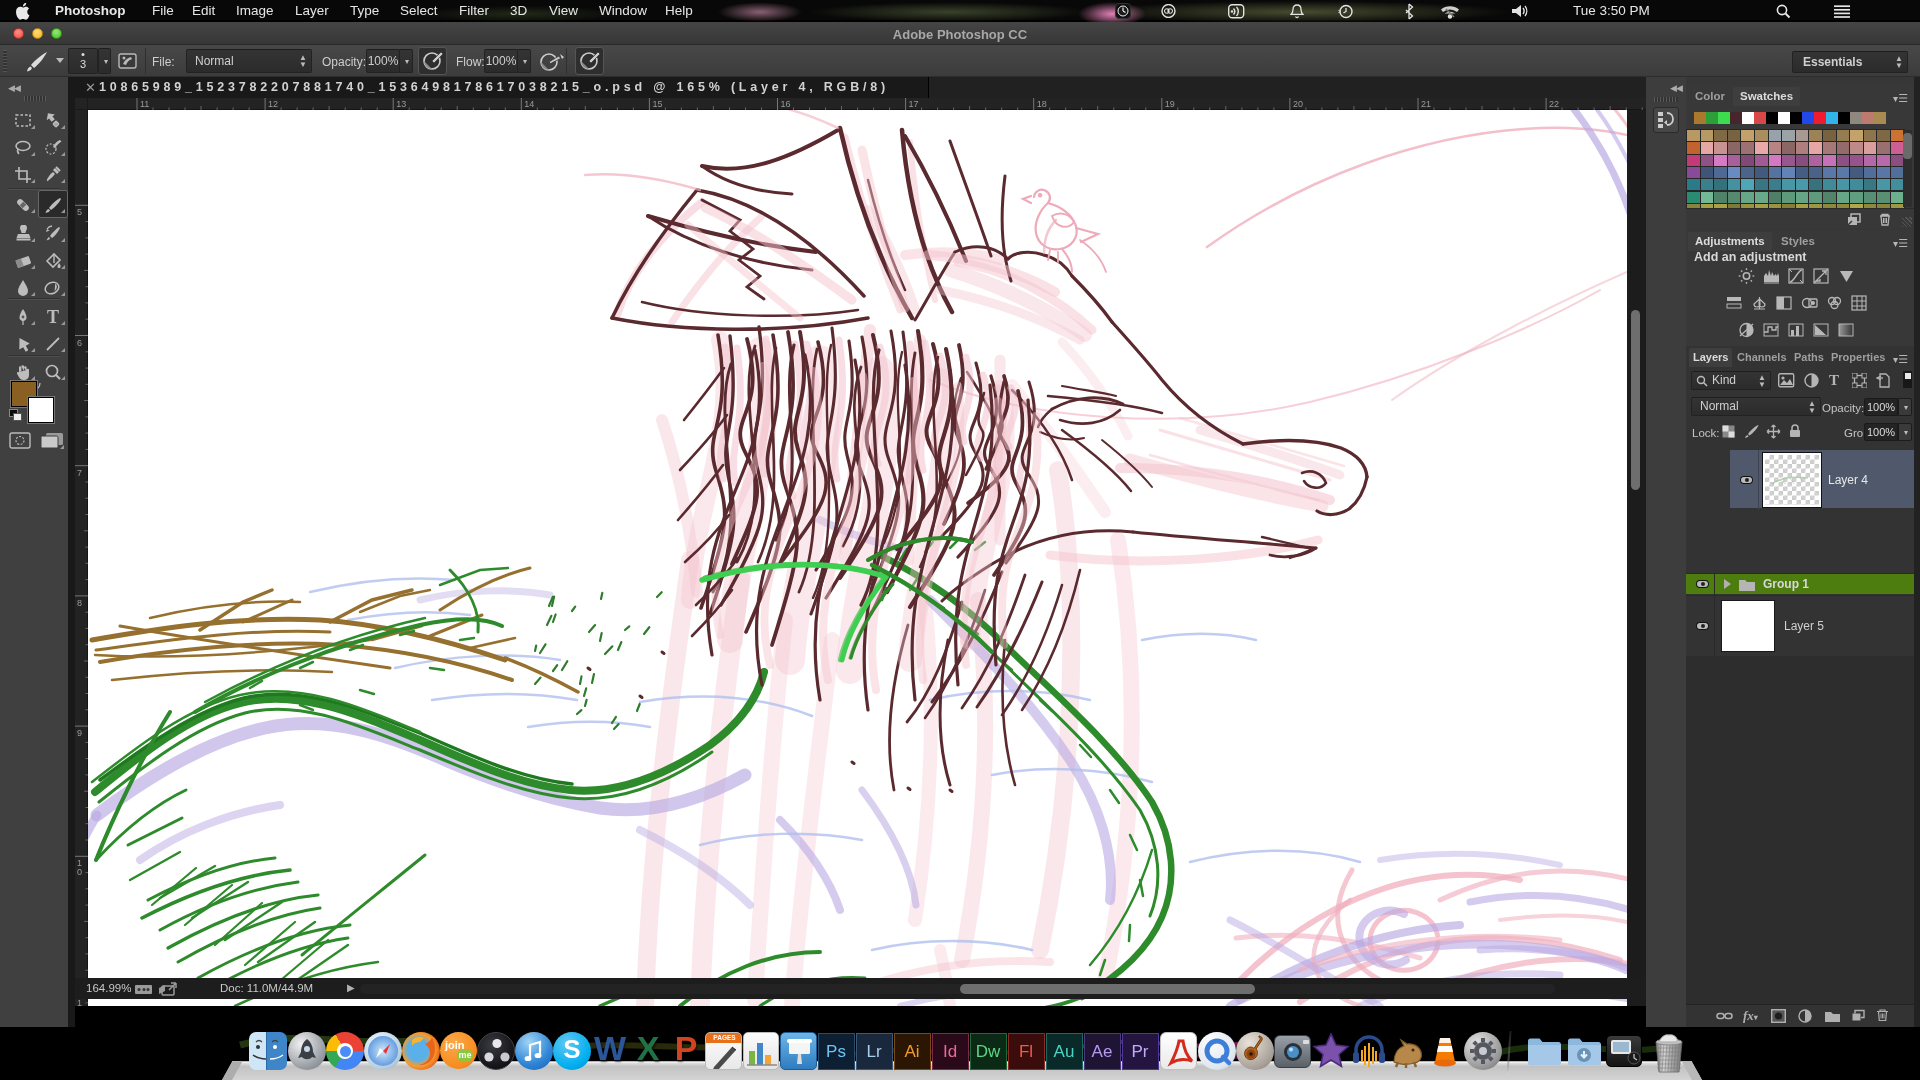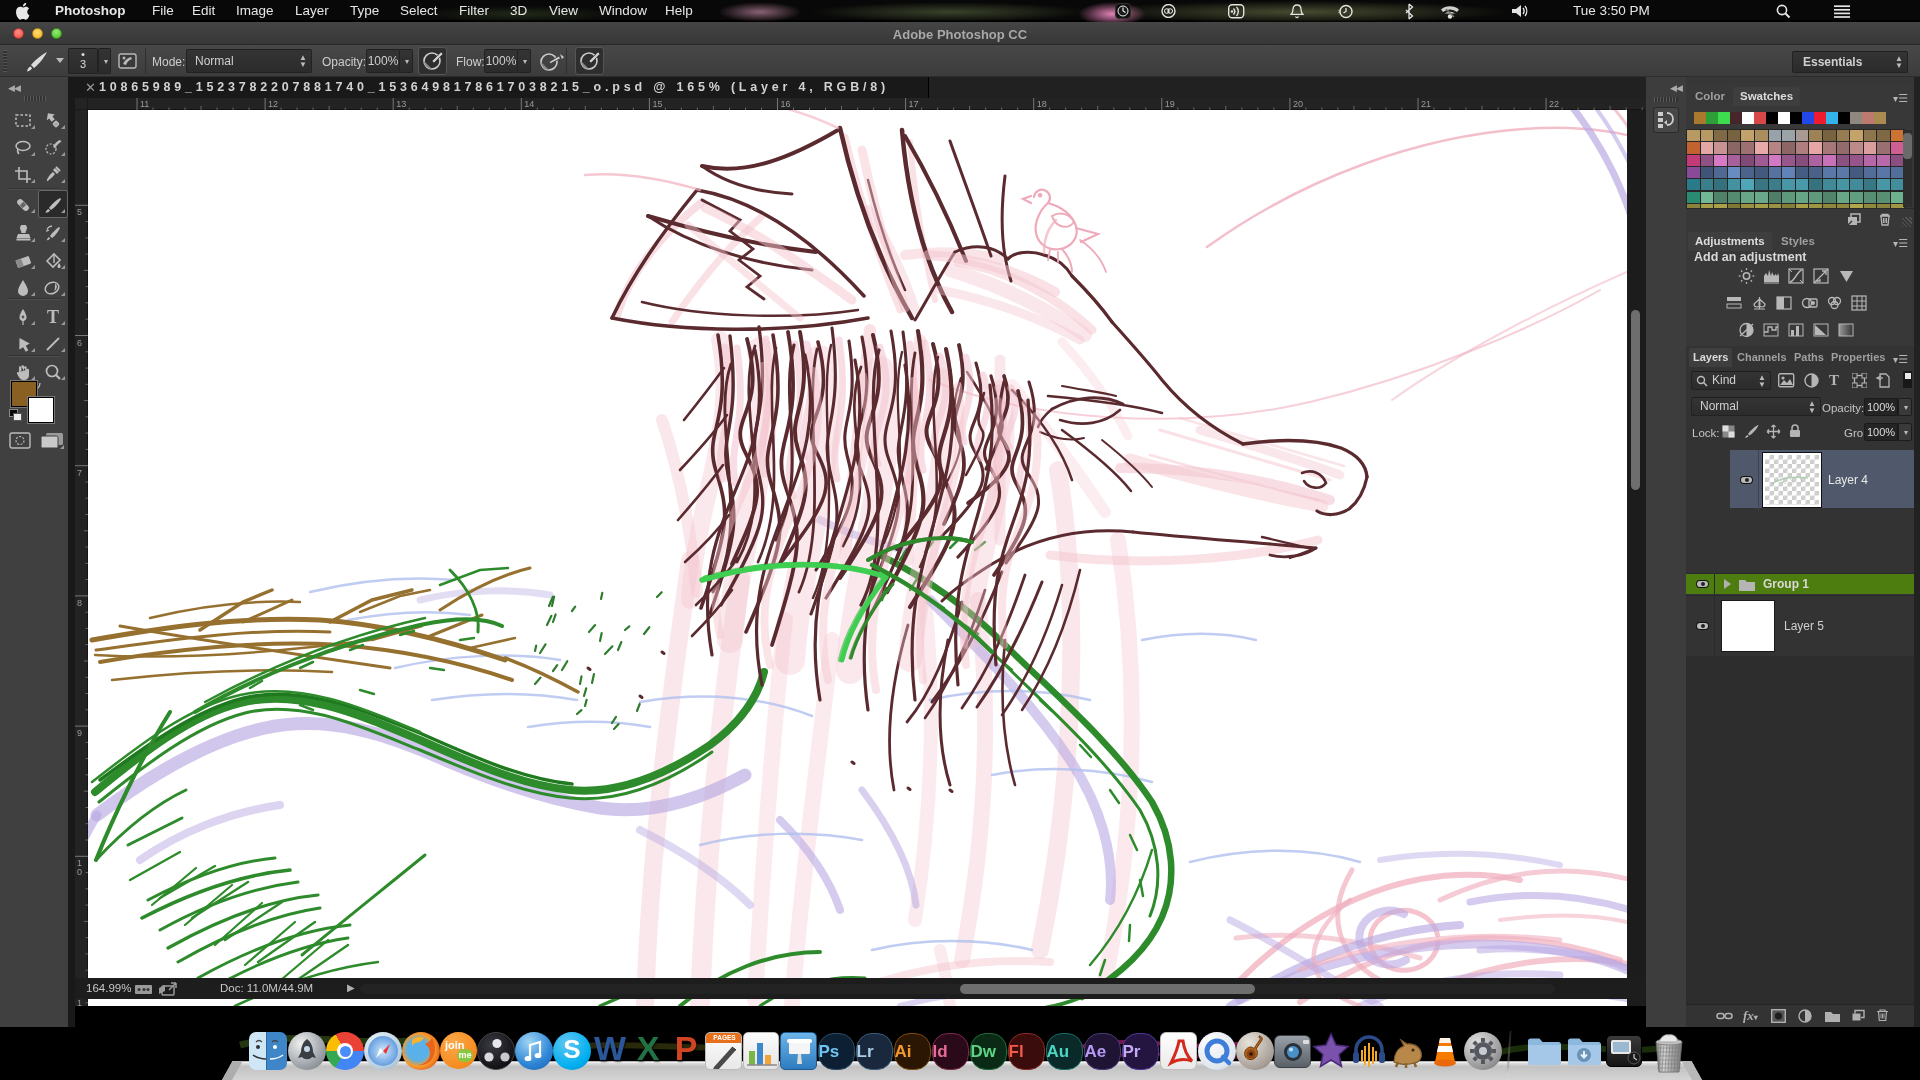--- a/index.html
+++ b/index.html
@@ -24,21 +24,21 @@
 #panels{left:1686px;top:77px;width:228px;height:950px;background:#373737;font-size:12px;color:#c4c4c4;}
 #rightedge{left:1914px;top:77px;width:6px;height:950px;background:#222;}
 .ptab{position:absolute;height:19px;line-height:19px;padding:0 7px;color:#9f9f9f;font-weight:bold;font-size:11.5px;}
 .ptab.act{background:#3e3e3e;color:#dcdcdc;border-radius:2px 2px 0 0;}
 .pmenu{position:absolute;right:6px;color:#b5b5b5;font-size:10px;}
 .sw{position:absolute;width:12px;height:12px;}
 .eye{position:absolute;width:13px;height:8px;border:1px solid #111;border-radius:60% 60% 60% 60%/100% 100% 100% 100%;background:#bbb;}
 .eye:after{content:'';position:absolute;left:3.5px;top:1px;width:4px;height:4px;background:#222;border-radius:50%;}
 #dockwall{left:0;top:1027px;width:1920px;height:53px;background:#000;}
 .dockicon{position:absolute;font-weight:bold;text-align:center;}
-.cc{position:absolute;width:37px;height:37px;border-radius:16px;font-weight:bold;font-size:17px;line-height:35px;}
+.cc{position:absolute;width:37px;height:37px;border-radius:0;font-weight:normal;font-size:17px;text-align:center;line-height:35px;}
 </style></head><body>
 <div id="menubar" class="abs">
     <div class="abs" style="left:0;top:0;width:1920px;height:22px;background:radial-gradient(60px 14px at 760px 12px, rgba(244,170,205,0.55), rgba(0,0,0,0) 70%),radial-gradient(45px 16px at 1112px 14px, rgba(248,140,200,0.9), rgba(0,0,0,0) 75%),radial-gradient(300px 16px at 1300px 12px, rgba(190,200,120,0.35), rgba(0,0,0,0) 70%),radial-gradient(200px 14px at 950px 12px, rgba(170,200,120,0.3), rgba(0,0,0,0) 70%),radial-gradient(150px 12px at 520px 14px, rgba(120,160,80,0.22), rgba(0,0,0,0) 70%);"></div>
     <svg class="abs" style="left:16px;top:3px" width="15" height="17" viewBox="0 0 170 200">
       <path fill="#e8e8e8" d="M150 69c-1 1-21 12-21 37 0 29 25 39 26 39-0.2 0.6-4 14-13.4 27.5-8.4 12-17.2 24-30.5 24s-16.8-7.8-32.2-7.8c-15 0-20.3 8-32.5 8S25.8 185.4 16.5 171C5.8 154.5-3 129-3 104.8-3 66 22 45.5 46.8 45.5c13.2 0 24.2 8.7 32.5 8.7 7.9 0 20.2-9.2 35.2-9.2 5.7 0 26.1 0.5 35.5 24zM107 26.7c6.1-7.2 10.4-17.2 10.4-27.2 0-1.4-0.1-2.8-0.4-3.9-9.9 0.4-21.7 6.6-28.8 14.8-5.6 6.4-10.8 16.4-10.8 26.5 0 1.5 0.3 3 0.4 3.5 0.6 0.1 1.6 0.25 2.6 0.25 8.9 0 20.1-6 26.6-13.95z"></path>
     </svg>
     <div class="mi" style="left:55px;font-weight:bold;">Photoshop</div>
     <div class="mi" style="left:152px;font-weight:normal;">File</div>
     <div class="mi" style="left:192px;font-weight:normal;">Edit</div>
     <div class="mi" style="left:236px;font-weight:normal;">Image</div>
@@ -117,21 +117,21 @@
     </div>
     <div class="dd" style="left:98px;top:3px;width:13px;height:26px;">
       <div class="updn" style="right:2px;">▾</div>
     </div>
     <svg class="abs" style="left:118px;top:6px" width="22" height="20">
       <rect x="1" y="3" width="17" height="14" rx="2" fill="#3a3a3a" stroke="#b9b9b9" stroke-width="1.4"></rect>
       <path d="M5 13c2-4 4-6 8-7l1 2c-3 1-5 3-6 6z" fill="#b9b9b9"></path>
       <circle cx="6" cy="7" r="1.5" fill="#b9b9b9"></circle>
     </svg>
     <div class="abs" style="left:145px;top:3px;width:1px;height:26px;background:#2f2f2f;"></div>
-    <div class="abs" style="left:152px;top:10px;">Mode:</div>
+    <div class="abs" style="left:152px;top:10px;">File:</div>
     <div class="dd" style="left:186px;top:4px;width:126px;height:24px;line-height:22px;padding-left:8px;">Normal<div class="updn">▲<br>▼</div></div>
     <div class="abs" style="left:322px;top:10px;">Opacity:</div>
     <div class="dd" style="left:366px;top:4px;width:34px;height:24px;line-height:22px;text-align:center;">100%</div>
     <div class="dd" style="left:399px;top:4px;width:14px;height:24px;">
       <div class="updn" style="right:3px;">▾</div>
     </div>
     <div class="abs" style="left:418px;top:2px;width:29px;height:28px;background:#2e2e2e;border:1px solid #555;border-radius:3px;"></div>
     <svg class="abs" style="left:422px;top:5px" width="22" height="22">
       <circle cx="10" cy="11" r="8" fill="none" stroke="#ccc" stroke-width="1.6"></circle>
       <path d="M2 11a8 8 0 0 0 8 8z" fill="#888"></path>

